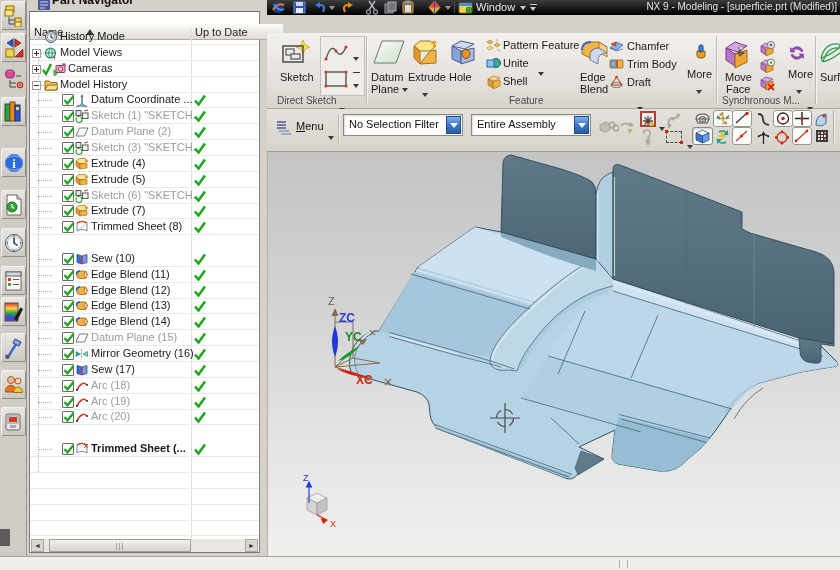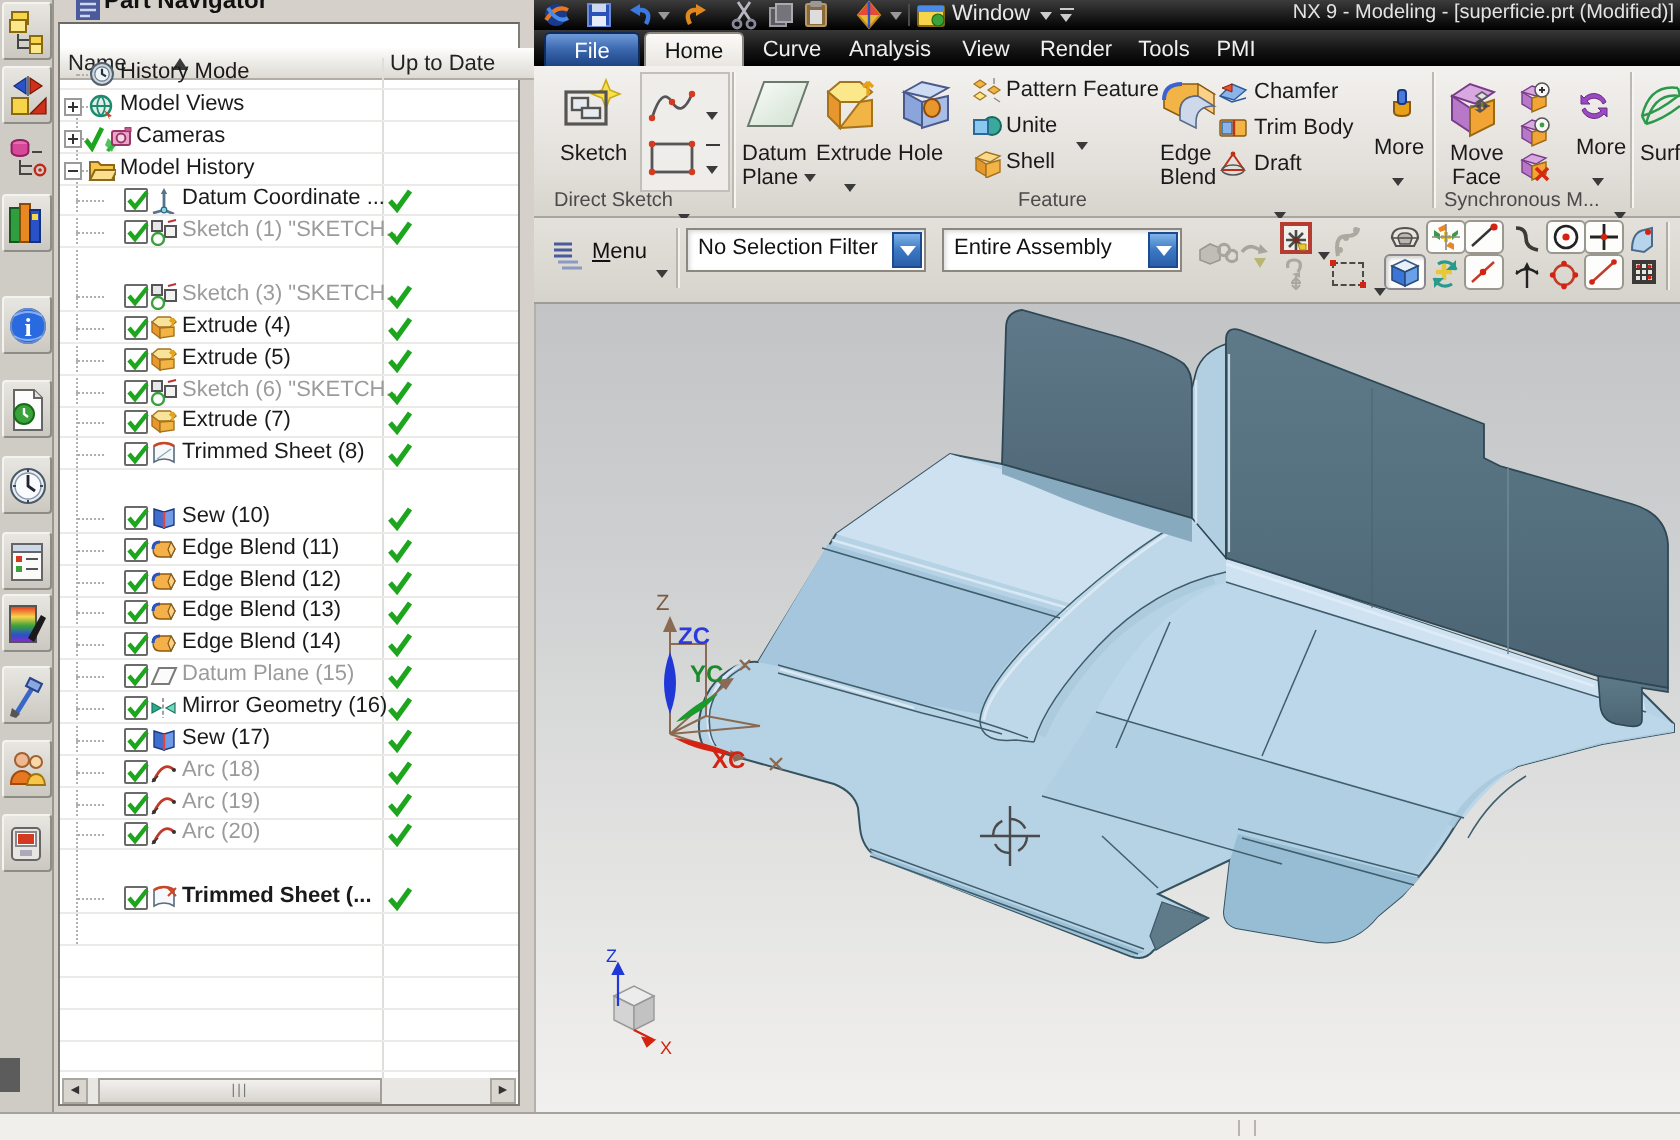--- a/index.html
+++ b/index.html
@@ -262,20 +262,35 @@
               <rect x="1" y="1.5" width="5" height="5" fill="#e6e6e6" stroke="#555"></rect>
               <rect x="7.5" y="4" width="5.5" height="5.5" fill="#f2f2f2" stroke="#555"></rect>
               <circle cx="4" cy="10.5" r="3" fill="none" stroke="#3aa23a" stroke-width="1.2"></circle>
               <path d="M9 2l4-1" stroke="#b33" stroke-width="1"></path>
             </svg>
 <span class="txt gray" style="left:61px">Sketch (1) "SKETCH...</span>
 <svg class="udchk" width="14" height="14" viewBox="0 0 14 14">
               <path d="M2 7.5l3.5 4L12 2.5" stroke="#1da51d" stroke-width="2.6" fill="none"></path>
             </svg>
 </div>
+<div class="trow" style="top:95.1px">
+<div class="abs" style="left:8px;top:8px;width:14px;height:1px;border-top:1px dotted #b0b0b0"></div>
+<div class="cb" style="left:32px">
+              <svg width="14" height="14" viewBox="0 0 14 14">
+                <path d="M2.5 7l3 3.5L11.5 3" stroke="#1da51d" stroke-width="2.2" fill="none"></path>
+              </svg>
+            </div>
+<svg class="ticon" style="left:45px" width="14" height="14" viewBox="0 0 14 14">
+              <path d="M1 11l3.5-8H13L9.5 11z" fill="#fbfbfb" stroke="#7a7a7a"></path>
+            </svg>
+<span class="txt gray" style="left:61px">Datum Plane (2)</span>
+<svg class="udchk" width="14" height="14" viewBox="0 0 14 14">
+              <path d="M2 7.5l3.5 4L12 2.5" stroke="#1da51d" stroke-width="2.6" fill="none"></path>
+            </svg>
+</div>
 <div class="trow" style="top:111.0px">
 <div class="abs" style="left:8px;top:8px;width:14px;height:1px;border-top:1px dotted #b0b0b0"></div>
 <div class="cb" style="left:32px">
               <svg width="14" height="14" viewBox="0 0 14 14">
                 <path d="M2.5 7l3 3.5L11.5 3" stroke="#1da51d" stroke-width="2.2" fill="none"></path>
               </svg>
             </div>
 <svg class="ticon" style="left:45px" width="14" height="14" viewBox="0 0 14 14">
               <rect x="1" y="1.5" width="5" height="5" fill="#e6e6e6" stroke="#555"></rect>
               <rect x="7.5" y="4" width="5.5" height="5.5" fill="#f2f2f2" stroke="#555"></rect>
@@ -639,30 +654,20 @@
  <svg class="abs" style="left:191px;top:0px" width="15" height="15" viewBox="0 0 15 15">
           <rect x="1" y="3" width="13" height="10" rx="1" fill="#f7d54a" stroke="#8a6a10"></rect>
           <rect x="1" y="3" width="13" height="3" fill="#4a8ae8"></rect>
           <circle cx="11" cy="10" r="3" fill="#3aa23a" stroke="#1a6a1a" stroke-width=".6"></circle>
         </svg>
  <span class="abs" style="left:209px;top:1px;font-size:11px;color:#e8e8e8">Window</span>
  <div class="abs" style="left:253px;top:6px;border-left:3px solid transparent;border-right:3px solid transparent;border-top:4px solid #ccc"></div>
  <div class="abs" style="left:263px;top:4px;width:7px;height:1px;background:#ccc"></div>
  <div class="abs" style="left:263px;top:7px;border-left:3.5px solid transparent;border-right:3.5px solid transparent;border-top:4px solid #ccc"></div>
  <div id="title">NX 9 - Modeling - [superficie.prt (Modified)]</div>
-</div>
-<div id="tabs">
- <div class="tab" id="tfile">File</div>
- <div class="tab" id="thome">Home</div>
- <span class="tab" style="left:110px;width:38px">Curve</span>
- <span class="tab" style="left:152px;width:52px">Analysis</span>
- <span class="tab" style="left:208px;width:36px">View</span>
- <span class="tab" style="left:248px;width:46px">Render</span>
- <span class="tab" style="left:296px;width:38px">Tools</span>
- <span class="tab" style="left:336px;width:30px">PMI</span>
 </div>
 <div id="ribbon">
  <svg class="abs" style="left:14px;top:5px" width="30" height="30" viewBox="0 0 30 30">
           <path d="M22 2l2 5 5 2-5 2-2 5-2-5-5-2 5-2z" fill="#f7e04a" stroke="#c8a818" stroke-width=".8"></path>
           <rect x="2" y="8" width="20" height="16" fill="none" stroke="#555" stroke-width="1.6"></rect>
           <rect x="5" y="11" width="8" height="6" fill="#e8ecf0" stroke="#555" stroke-width="1.2"></rect>
           <rect x="10" y="16" width="9" height="5" fill="#e8ecf0" stroke="#555" stroke-width="1.2"></rect>
         </svg>
  <div class="rlbl" style="left:13px;top:38px">Sketch</div>
  <div class="abs" style="left:53px;top:3px;width:45px;height:60px;background:#efede9;border:1px solid #c2bfb8"></div>

